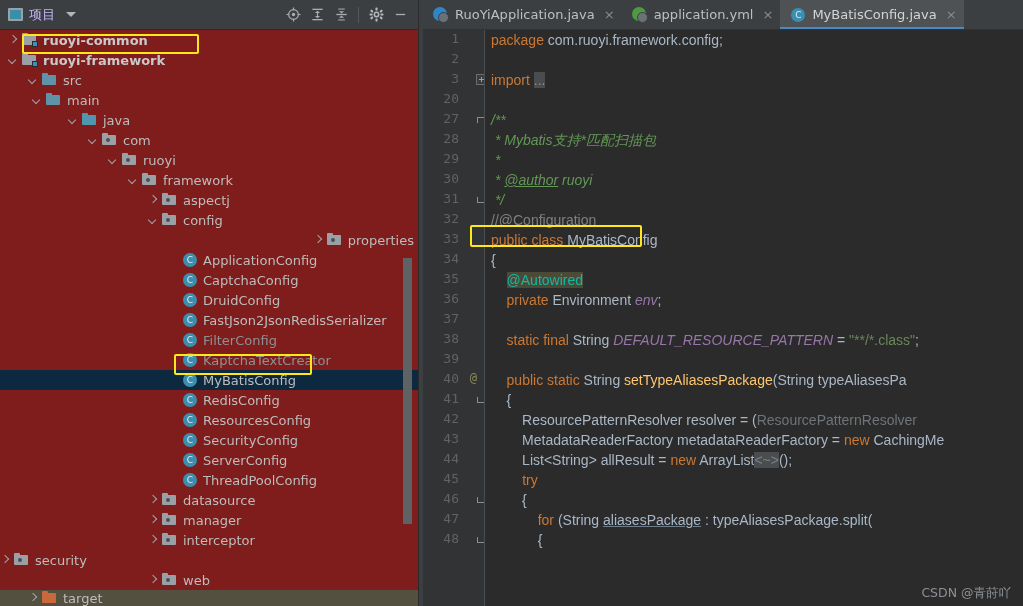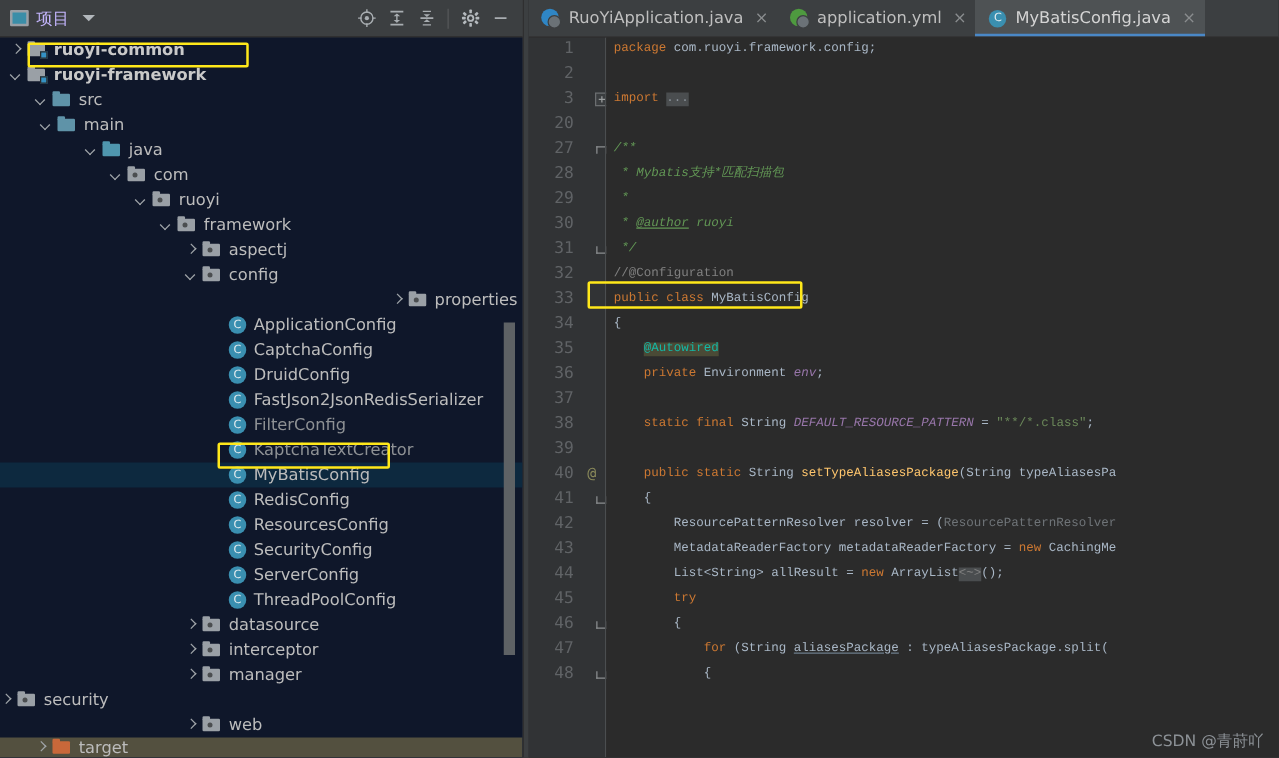--- a/index.html
+++ b/index.html
@@ -52,21 +52,21 @@
     display:flex; align-items:center; justify-content:center;
     cursor: default;
   }
   .tool-sep { width:1px; height:16px; background:#55585a; margin:0 5px; }
 
   
   #tree-wrap {
     position:relative;
     flex: 1 1 auto;
     overflow: hidden;
-    background:#0f172a;
+    background:#7f1d1d;
   }
   .tree-row {
     position: relative;
     height: 20px;
     display:flex; align-items:center;
     white-space: nowrap;
     font-size: 13px;
     color: #bbbbbb;
     padding-right: 4px;
   }
@@ -292,22 +292,22 @@
     position:absolute; right:0px; top:0; width:1px; height:100%;
     background:#4b4e50;
   }
   #code {
     flex:1 1 auto; position:relative;
     background:#2b2b2b;
     overflow:hidden;
   }
   .cline {
     height:20px; line-height:20px;
-    font-family:Liberation Mono, monospace;
-    font-size:10px;
+    font-family:Liberation Sans, sans-serif;
+    font-size:14px;
     white-space: pre;
     color:#a9b7c6;
     padding-left: 6px;
   }
   .kw      { color:#cc7832; }
   .str     { color:#6a8759; }
   .cmt     { color:#629755; font-style:italic; }
   .cmt2    { color:#808080; }
   .annohl  { color:#14b8a6; background:#4a4a36; }
   .fld2    { color:#9876aa; font-style:italic; }
@@ -572,29 +572,29 @@
               <span class="dot"></span>
             </span>
             <span class="tree-label">datasource</span>
           </div>
           <div class="tree-row" style="padding-left:148px;">
             <span class="arrow right"></span>
             <span class="ic ic-package">
               <span class="fld"></span>
               <span class="dot"></span>
             </span>
-            <span class="tree-label">interceptor</span>
+            <span class="tree-label">manager</span>
           </div>
           <div class="tree-row" style="padding-left:148px;">
             <span class="arrow right"></span>
             <span class="ic ic-package">
               <span class="fld"></span>
               <span class="dot"></span>
             </span>
-            <span class="tree-label">manager</span>
+            <span class="tree-label">interceptor</span>
           </div>
           <div class="tree-row" style="">
             <span class="arrow right"></span>
             <span class="ic ic-package">
               <span class="fld"></span>
               <span class="dot"></span>
             </span>
             <span class="tree-label">security</span>
           </div>
           <div class="tree-row" style="padding-left:148px;">

